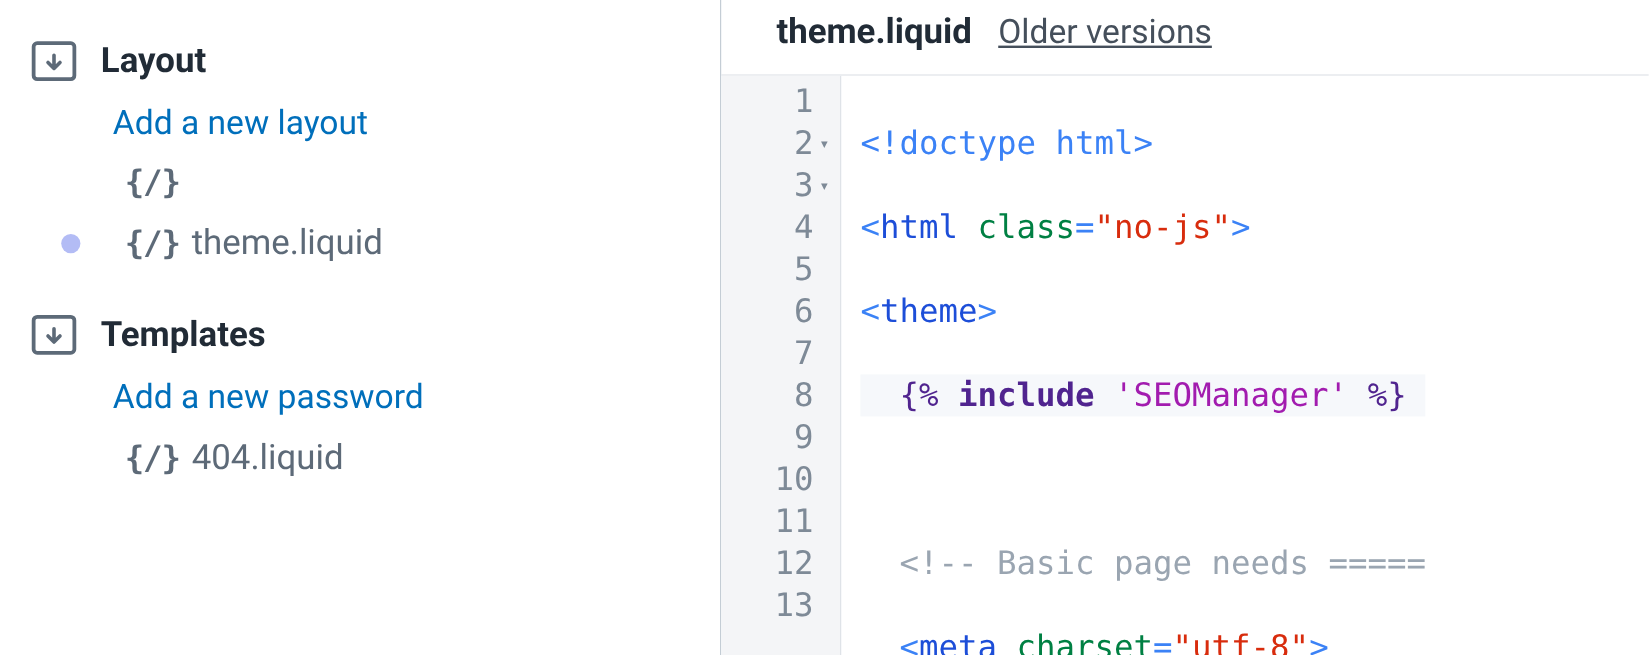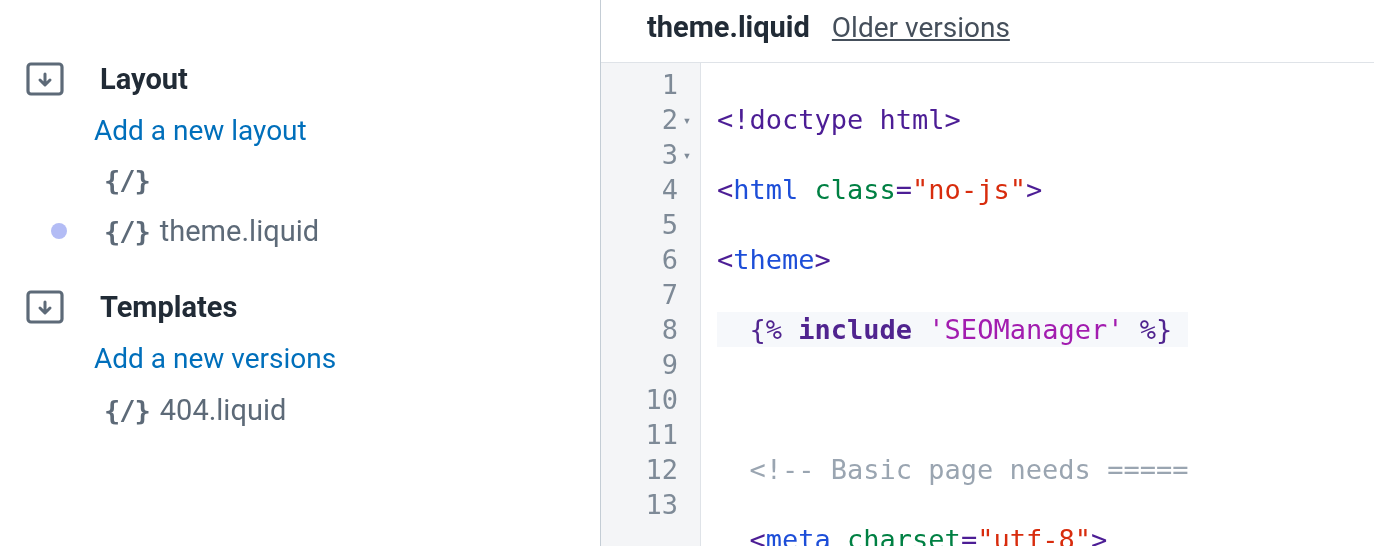--- a/index.html
+++ b/index.html
@@ -17,23 +17,22 @@
       width: 600px;
       padding: 34px 0 0 26px;
       flex-shrink: 0;
     }
     .section {
       margin-bottom: 28px;
     }
     .section-header {
       display: flex;
       align-items: flex-end;
-      gap: 36px;
+      gap: 20px;
       margin-bottom: 18px;
-      margin-top: 28px;
     }
     .section-title {
       font-weight: 700;
       font-size: 29px;
       color: #212b36;
     }
     .folder-icon {
       width: 38px;
       height: 34px;
       flex-shrink: 0;
@@ -141,21 +140,21 @@
       line-height: 1;
     }
     .code {
       padding: 4px 0 4px 16px;
       white-space: pre;
       overflow: hidden;
     }
     .code-line { height: 35px; }
     .code-line.hl { background: #f6f8fb; }
     
-    .c-plain  { color: #4c1d95; }
+    .c-plain  { color: #3b82f6; }
     .c-tag    { color: #1d4ed8; }
     .c-attr   { color: #008043; }
     .c-str    { color: #d82c0d; }
     .c-liq    { color: #50248f; }
     .c-kw     { color: #50248f; font-weight: 700; }
     .c-comment{ color: #9aa5b1; }
     .c-strit  { color: #a21caf; }
   </style>
 </head>
 <body>
@@ -189,21 +188,21 @@
 
   <div class="section templates-section">
     <div class="section-header">
       <svg class="folder-icon" viewBox="0 0 38 34">
         <rect x="2" y="2" width="34" height="30" rx="3" fill="none" stroke="#5d6a78" stroke-width="3.2"></rect>
         <path d="M19 12 v10 M14 18 l5 5 l5 -5" fill="none" stroke="#5d6a78" stroke-width="3" stroke-linecap="round" stroke-linejoin="round"></path>
       </svg>
       <span class="section-title">Templates</span>
     </div>
 
-    <a class="add-link">Add a new versions</a>
+    <a class="add-link">Add a new password</a>
 
     <div class="file-row">
       <span class="icon-col"></span>
       <span class="liquid-glyph">{/}</span>
       <span class="file-label">404.liquid</span>
     </div>
   </div>
 
 </aside>
 

